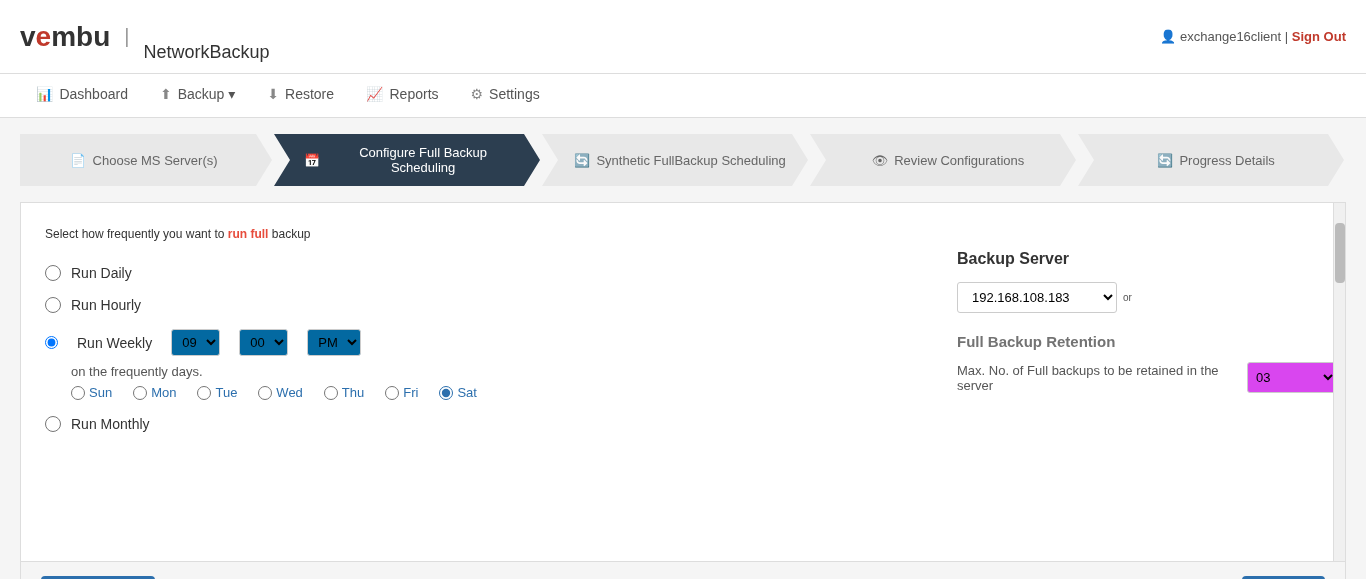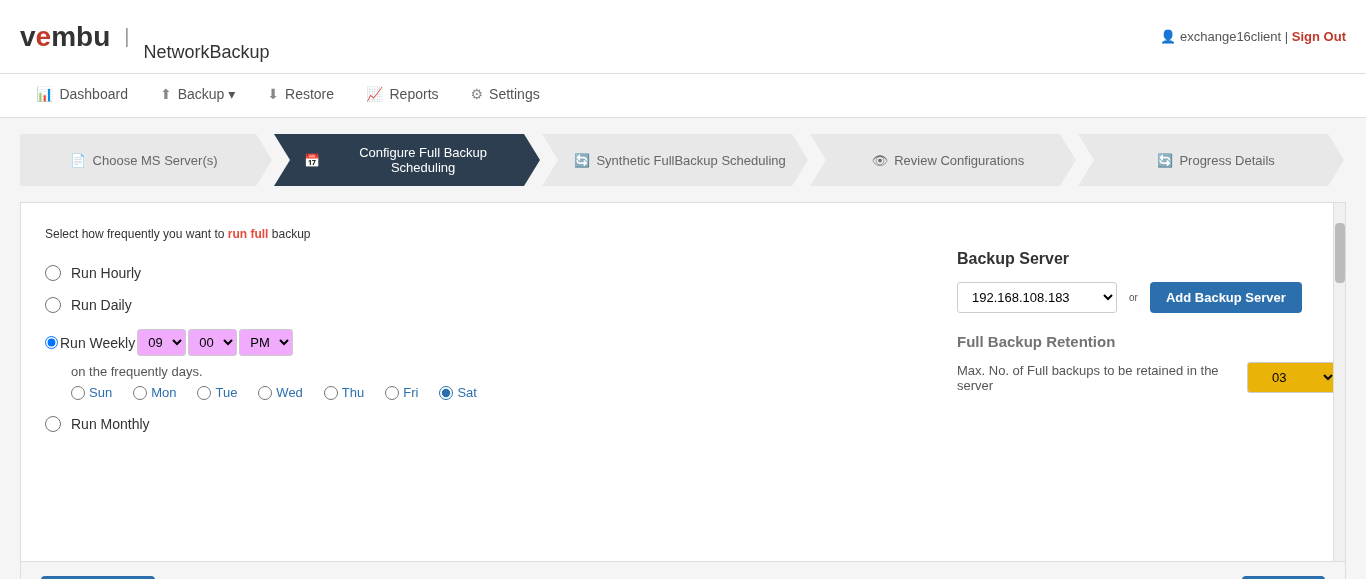--- a/index.html
+++ b/index.html
@@ -140,28 +140,28 @@
     }
     .radio-label {
       font-size: 14px;
       color: #333;
     }
 
     
     .weekly-row {
       display: flex;
       align-items: center;
-      gap: 2px;
+      gap: 19px;
     }
     .weekly-row select {
       border: 1px solid #ccc;
       padding: 4px 6px;
       border-radius: 3px;
       font-size: 13px;
-      background: #f0abfc;
+      background: #0369a1;
       cursor: pointer;
     }
 
     .following-days {
       margin-left: 26px;
       margin-top: 8px;
       font-size: 13px;
       color: #555;
     }
     .days-row {
@@ -194,21 +194,21 @@
     }
     .panel-section-title {
       font-size: 16px;
       font-weight: bold;
       color: #333;
       margin-bottom: 14px;
     }
     .server-row {
       display: flex;
       align-items: center;
-      gap: 12px;
+      gap: 6px;
       margin-bottom: 20px;
     }
     .server-row select {
       border: 1px solid #ccc;
       padding: 6px 10px;
       border-radius: 3px;
       font-size: 13px;
       background: #fff;
       min-width: 160px;
     }
@@ -235,24 +235,24 @@
     }
     .retention-row {
       display: flex;
       align-items: center;
       gap: 21px;
       font-size: 13px;
       color: #555;
     }
     .retention-row select {
       border: 1px solid #ccc;
-      padding: 6px 20px;
+      padding: 6px 4px;
       border-radius: 3px;
       font-size: 13px;
-      background: #eab308;
+      background: #d946ef;
       min-width: 90px;
     }
 
     
     .scroll-track {
       position: absolute;
       right: 0;
       top: 0;
       bottom: 0;
       width: 12px;
@@ -371,27 +371,27 @@
 
   <div class="page-title">
     <span>Select how frequently you want to </span>
     <strong>run full</strong>
     <span> backup</span>
   </div>
 
   <div class="radio-group">
 
     <div class="radio-option">
+      <input type="radio" name="frequency" id="daily" style="">
+      <label class="radio-label" for="daily">Run Daily</label>
+    </div>
+
+    <div class="radio-option">
       <input type="radio" name="frequency" id="hourly" style="">
       <label class="radio-label" for="hourly">Run Hourly</label>
-    </div>
-
-    <div class="radio-option">
-      <input type="radio" name="frequency" id="daily" style="">
-      <label class="radio-label" for="daily">Run Daily</label>
     </div>
 
     <div>
       <div class="weekly-row">
         <input type="radio" name="frequency" id="weekly" checked="" style="">
         <label class="radio-label" for="weekly">Run Weekly</label>
         <select>
           <option>09</option>
         </select>
         <select>
@@ -445,21 +445,20 @@
   </div>
 
   <div class="right-panel">
 
     <div class="panel-section-title">Backup Server</div>
     <div class="server-row">
       <select>
         <option>192.168.108.183</option>
       </select>
       <span class="or-text">or</span>
-      <button class="add-server-btn">Add Backup Server</button>
     </div>
 
     <div class="retention-title">Full Backup Retention</div>
     <div class="retention-row">
       <span>Max. No. of Full backups to be retained in the server</span>
       <select>
         <option>01</option>
         <option>02</option>
         <option selected="">03</option>
         <option>04</option>

